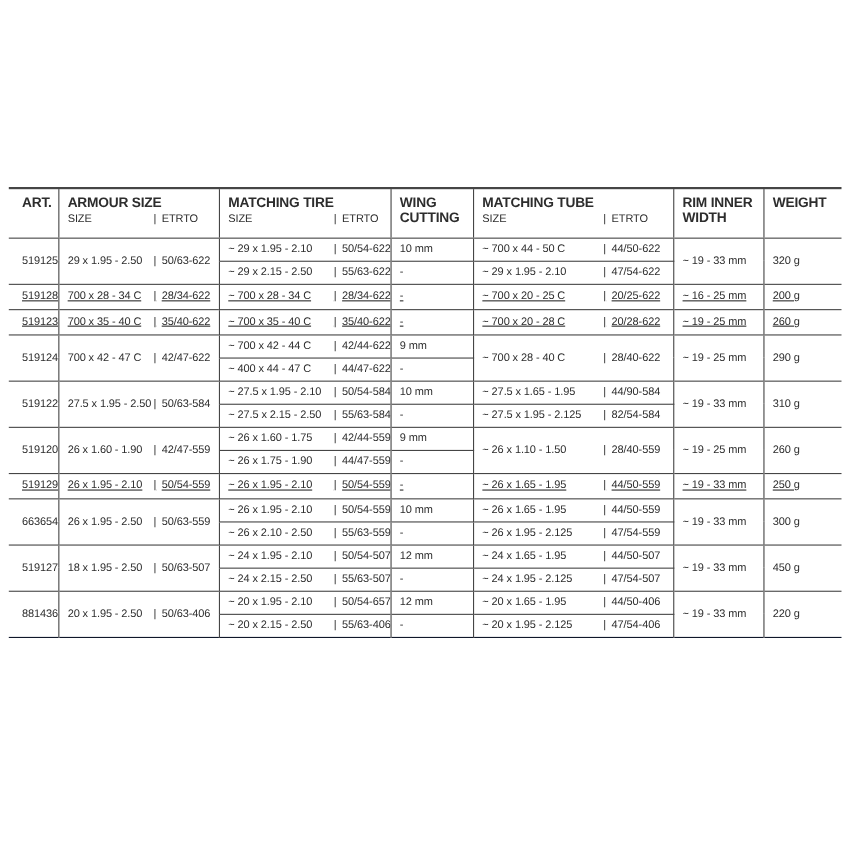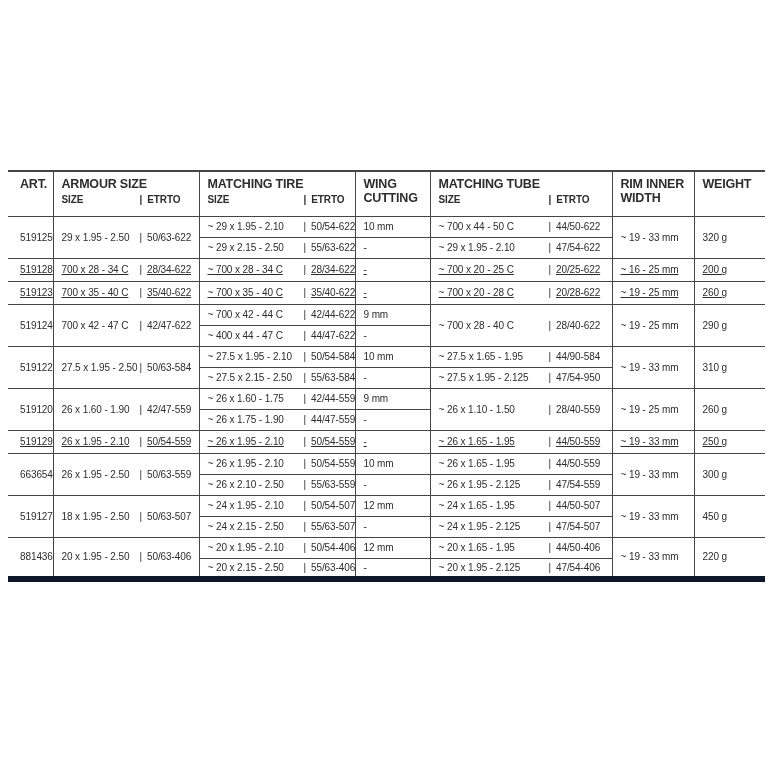--- a/index.html
+++ b/index.html
@@ -1,42 +1,42 @@
 <!DOCTYPE html>
 <html><head>
 <meta charset="utf-8">
 <style>
   html,body { margin:0; padding:0; background:#ffffff; }
   body { width:768px; height:768px; position:relative; font-family:"Liberation Sans", sans-serif; }
   .table-wrap { position:absolute; left:8px; top:170px; }
   table.spec {
     border-collapse:collapse; table-layout:fixed; width:757px;
     font-size:10px; color:#2d2d2d; letter-spacing:-0.1px;
-    border-top:2px solid #454545; border-bottom:6px solid #0f172a;
+    border-top:2px solid #454545; border-bottom:1px solid #0f172a;
   }
   td, th { border-left:1px solid #454545; padding:0 3px 0 8px; vertical-align:middle; overflow:hidden; }
   td.c-art, th.c-art { border-left:none; padding-left:12px; }
   thead th {
     vertical-align:top; padding-top:5px; text-align:left;
     font-size:12.5px; font-weight:bold; letter-spacing:-0.2px; line-height:1.15;
     border-bottom:1px solid #454545;
   }
   thead tr { height:45px; }
   tr.rmain td { border-top:1px solid #454545; }
   tr.rsub td  { border-top:1px solid #454545; }
   tr.h2 { height:21px; }
   tr.h1 { height:23px;text-decoration:underline; }
   .se { display:flex; align-items:center; white-space:nowrap; }
   .sz { flex:0 0 auto; }
   .w-a { width:78px; }
   .w-t { width:96px; }
   .w-u { width:110px; }
   .pipe { flex:0 0 auto; }
   .et { margin-left:5px; }
-  .hsub { margin-top:3px; font-weight:bold; font-size:10px; letter-spacing:-0.1px; }
+  .hsub { margin-top:3px; font-weight:normal; font-size:10px; letter-spacing:-0.1px; }
 </style>
 </head>
 <body>
 
 <div class="table-wrap">
 <table class="spec">
   <colgroup>
     <col style="width:45px">
         <col style="width:146px">
         <col style="width:156px">
@@ -259,21 +259,21 @@
               <span class="sz w-t">~ 27.5 x 2.15 - 2.50</span>
               <span class="pipe">|</span>
               <span class="et">55/63-584</span>
             </div>
           </td>
       <td>-</td>
       <td>
             <div class="se">
               <span class="sz w-u">~ 27.5 x 1.95 - 2.125</span>
               <span class="pipe">|</span>
-              <span class="et">47/54-950</span>
+              <span class="et">82/54-584</span>
             </div>
           </td>
     </tr>
 
     <tr class="rmain h2">
       <td class="c-art" rowspan="2">519120</td>
       <td rowspan="2">
             <div class="se">
               <span class="sz w-a">26 x 1.60 - 1.90</span>
               <span class="pipe">|</span>
@@ -433,21 +433,21 @@
             <div class="se">
               <span class="sz w-a">20 x 1.95 - 2.50</span>
               <span class="pipe">|</span>
               <span class="et">50/63-406</span>
             </div>
           </td>
       <td>
             <div class="se">
               <span class="sz w-t">~ 20 x 1.95 - 2.10</span>
               <span class="pipe">|</span>
-              <span class="et">50/54-406</span>
+              <span class="et">50/54-657</span>
             </div>
           </td>
       <td>12 mm</td>
       <td>
             <div class="se">
               <span class="sz w-u">~ 20 x 1.65 - 1.95</span>
               <span class="pipe">|</span>
               <span class="et">44/50-406</span>
             </div>
           </td>

